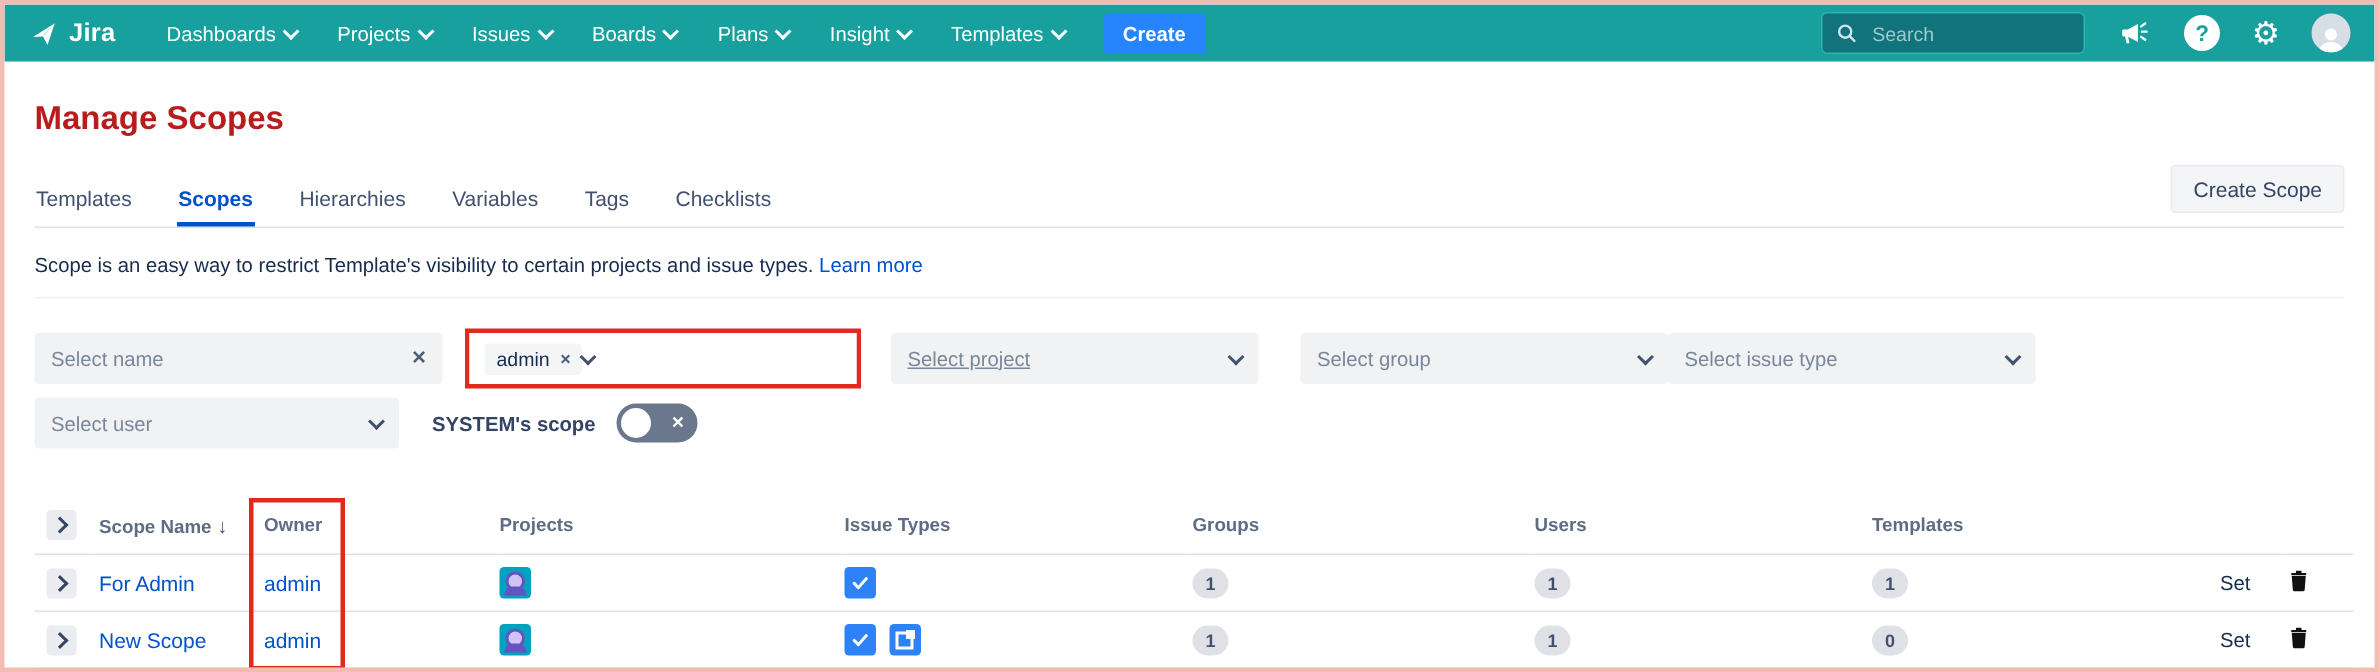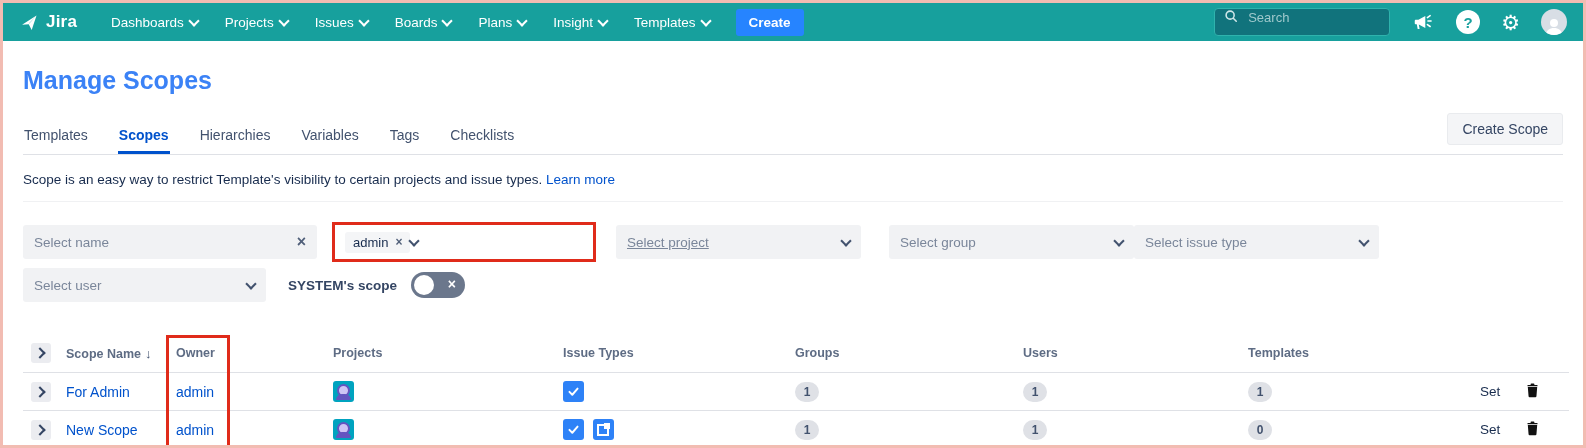--- a/index.html
+++ b/index.html
@@ -7,30 +7,30 @@
 
   
   .navbar{height:38px;background:#17a09d;display:flex;align-items:center;padding:0 16px;color:#fff;}
   .brand{display:flex;align-items:center;gap:6px;margin-right:34px;}
   .brand-name{font-size:17px;font-weight:700;letter-spacing:.2px;}
   .nav-items{display:flex;align-items:center;gap:27px;font-size:13.5px;}
   .nav-item{display:flex;align-items:center;gap:6px;cursor:pointer;white-space:nowrap;}
   .chev{width:6px;height:6px;border-right:2px solid currentColor;border-bottom:2px solid currentColor;transform:rotate(45deg);display:inline-block;margin-top:-3px;}
   .create-btn{margin-left:26px;background:#2684ff;color:#fff;font-size:13.5px;font-weight:700;padding:6px 13px;border-radius:3px;border:none;cursor:pointer;}
   .nav-right{margin-left:auto;display:flex;align-items:center;gap:21px;}
-  .search-box{display:flex;align-items:flex-start;gap:8px;width:156px;height:26px;background:#11737c;border:1px solid #2fb3ad;border-radius:4px;padding:0 9px;}
+  .search-box{display:flex;align-items:center;gap:8px;width:156px;height:26px;background:#11737c;border:1px solid #2fb3ad;border-radius:4px;padding:0 9px;}
   .search-box input{background:transparent;border:none;outline:none;color:#e6f4f4;font-size:13px;width:110px;font-family:"Liberation Sans",sans-serif;}
   .search-box input::placeholder{color:#9fc9cc;}
   .help-circle{width:24px;height:24px;border-radius:50%;background:#fff;color:#17a09d;font-weight:700;font-size:15px;display:flex;align-items:center;justify-content:center;}
   .gear-glyph{font-size:21px;line-height:1;color:#fff;}
   .avatar{width:26px;height:26px;border-radius:50%;background:#d8dee5;display:flex;align-items:end;justify-content:center;overflow:hidden;}
 
   
   .content{padding:0 20px;}
-  h1{font-size:25px;color:#3b82f6;margin:25px 0 0;font-weight:700;}
+  h1{font-size:22px;color:#b91c1c;margin:25px 0 0;font-weight:700;}
   .tabs-row{display:flex;align-items:flex-end;margin-top:26px;border-bottom:1px solid #dfe1e6;position:relative;}
   .tabs{display:flex;gap:29px;}
   .tab{font-size:14px;color:#42526e;padding:6px 1px 11px;cursor:pointer;}
   .tab.active{color:#0052cc;font-weight:700;border-bottom:3px solid #0052cc;padding-bottom:4px;}
   .create-scope-btn{position:absolute;right:0;bottom:9px;background:#f4f5f7;border:1px solid #e9ebee;border-radius:3px;color:#344563;font-size:14px;padding:7px 14px;cursor:pointer;font-family:"Liberation Sans",sans-serif;}
   .desc{font-size:13.5px;color:#172b4d;margin:17px 0 14px;}
   .desc a{color:#0052cc;text-decoration:none;cursor:pointer;}
   .divider-light{border-bottom:1px solid #f0f1f3;}
 
   
@@ -168,21 +168,21 @@
     </div>
 
     <div class="desc">
       <span>Scope is an easy way to restrict Template's visibility to certain projects and issue types.</span>
       <a>Learn more</a>
     </div>
     <div class="divider-light"></div>
 
     <div class="filters">
       <div class="frow">
-        <div class="select" style="width:294px;margin-right:15px;">
+        <div class="select" style="width:272px;margin-right:15px;">
           <span class="grow">Select name</span>
           <span class="clear-x">×</span>
         </div>
         <div class="red-box" style="margin-right:20px;">
           <div class="owner-select">
             <span class="tag-chip">
               <span>admin</span>
               <span class="tag-x">×</span>
             </span>
             <span class="grow"></span>

